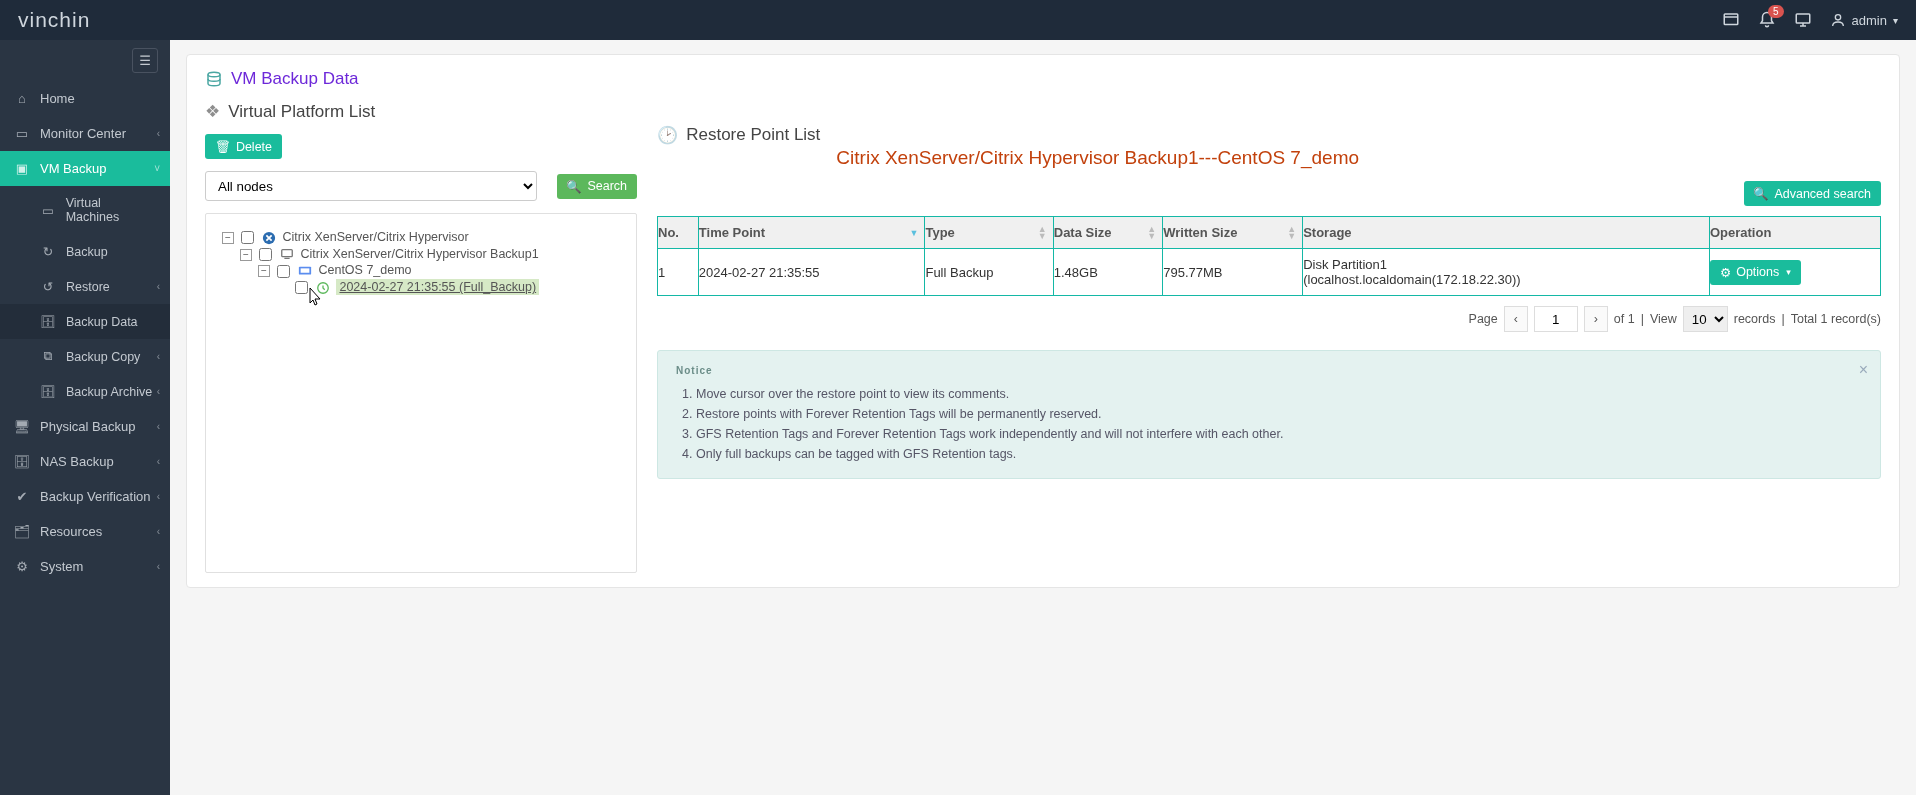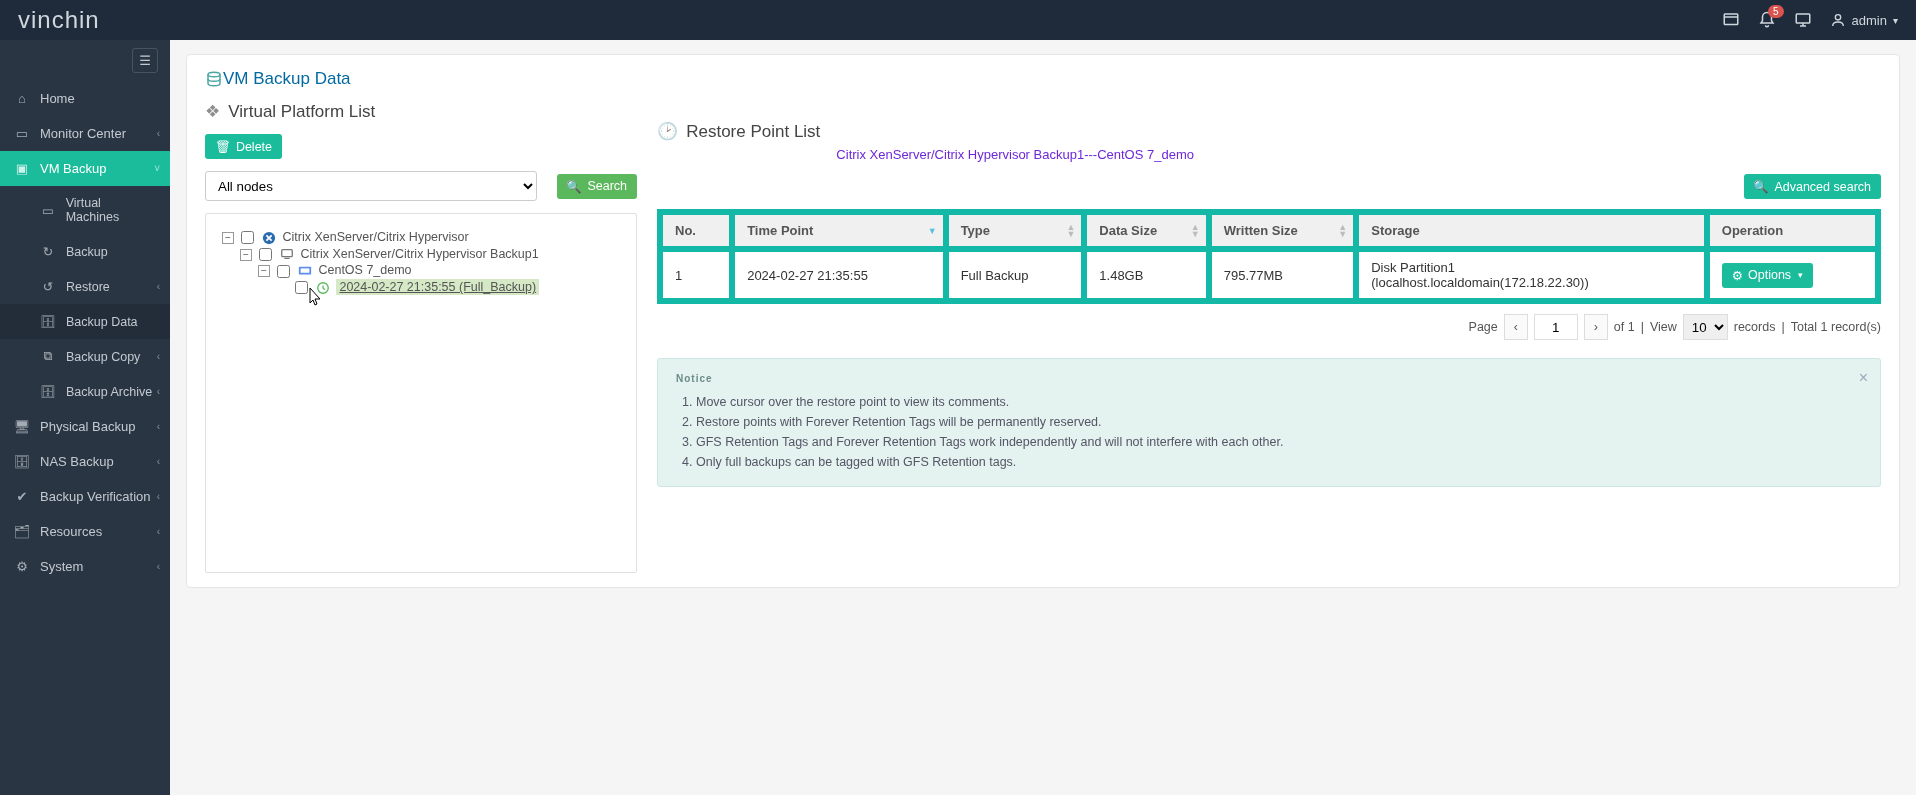--- a/index.html
+++ b/index.html
@@ -1,61 +1,61 @@
 <!DOCTYPE html>
 <html><head>
 <meta charset="utf-8">
 <style>
 * { box-sizing: border-box; margin: 0; padding: 0; }
 body { font-family: "Helvetica Neue", Helvetica, Arial, sans-serif; font-size: 13px; background: #f5f5f5; color: #333; width: 1916px; height: 795px; overflow: hidden; }
 .topbar { height: 40px; background: #1f2b3a; display: flex; align-items: center; justify-content: space-between; padding: 0 18px; color: #cfd6dd; }
-.logo { font-size: 24px; letter-spacing: 1px; font-weight: 300; }
+.logo { font-size: 21px; letter-spacing: 1px; font-weight: 300; }
 .logo b { font-weight: 500; }
 .topbar-right { display: flex; align-items: center; gap: 18px; }
 .top-icon { position: relative; display: inline-flex; align-items: center; color: #cfd6dd; cursor: pointer; }
 .top-icon svg { width: 18px; height: 18px; }
 .badge { position: absolute; top: -6px; right: -8px; background: #d9534f; color: #fff; font-size: 10px; border-radius: 8px; padding: 1px 5px; }
 .user-menu { display: flex; align-items: center; gap: 6px; cursor: pointer; }
 .container { display: flex; height: calc(100% - 40px); }
 .sidebar { width: 170px; background: #2a3543; color: #c3c9d0; height: 100%; }
 .sidebar-toggle { text-align: right; padding: 8px 12px; }
 .sidebar-toggle span { display: inline-block; border: 1px solid #495260; padding: 4px 6px; border-radius: 3px; cursor: pointer; }
 .menu-item { padding: 10px 14px; display: flex; align-items: center; gap: 10px; cursor: pointer; position: relative; font-size: 13px; }
 .menu-item.indent { padding-left: 40px; font-size: 12.5px; }
 .menu-item .chev { position: absolute; right: 10px; font-size: 10px; opacity: .6; }
 .menu-item.active { background: #1abc9c; color: #fff; }
 .menu-item.active::after { content: ""; position: absolute; right: -10px; top: 50%; transform: translateY(-50%); border: 10px solid transparent; border-left-color: #1abc9c; }
 .menu-item.selected { background: #232d3a; }
 .menu-icon { width: 16px; display: inline-flex; justify-content: center; opacity: .8; }
 .main { flex: 1; padding: 14px 16px; overflow: auto; }
 .panel { background: #fff; border: 1px solid #e5e5e5; border-radius: 4px; padding: 14px 18px; }
-.page-title { display: flex; align-items: center; gap: 0; color: #0369a1; font-size: 17px; margin-bottom: 12px; }
+.page-title { display: flex; align-items: center; gap: 8px; color: #6d28d9; font-size: 17px; margin-bottom: 12px; }
 .columns { display: flex; gap: 20px; }
 .col-left { width: 432px; }
 .col-right { flex: 1; }
 .section-title { font-size: 17px; color: #444; display: flex; align-items: center; gap: 8px; margin-bottom: 12px; }
-.section-title .sub { color: #6d28d9; font-size: 13px; font-weight: normal; margin-left: 8px; margin-top: 46px; }
+.section-title .sub { color: #c2410c; font-size: 19px; font-weight: normal; margin-left: 8px; margin-top: 46px; }
 .btn { display: inline-flex; align-items: center; gap: 5px; padding: 5px 10px; border-radius: 3px; border: none; cursor: pointer; font-size: 12.5px; color: #fff; }
 .btn-teal { background: #1abc9c; }
 .btn-green { background: #5cb85c; }
 .btn .caret { font-size: 9px; margin-left: 2px; }
 .toolbar-row { display: flex; gap: 20px; align-items: center; margin: 12px 0; }
 select.node-select { flex: 1; padding: 5px 8px; border: 1px solid #ccc; border-radius: 3px; height: 30px; background: #fff; }
 .tree-box { border: 1px solid #e0e0e0; border-radius: 2px; padding: 14px 10px; min-height: 360px; font-family: "Segoe UI", Tahoma, sans-serif; font-size: 12.5px; color: #555; }
 .tree ul { list-style: none; padding-left: 18px; }
 .tree > ul { padding-left: 6px; }
 .tree li { position: relative; padding: 2px 0; white-space: nowrap; }
 .tree .toggle { display: inline-flex; width: 12px; height: 12px; border: 1px solid #999; align-items: center; justify-content: center; font-size: 10px; line-height: 1; margin-right: 4px; cursor: pointer; background: #fff; }
 .tree .spacer { display: inline-block; width: 16px; }
 .tree input[type=checkbox] { margin-right: 4px; vertical-align: middle; }
 .tree .node-icon { display: inline-flex; width: 14px; height: 14px; align-items: center; justify-content: center; margin-right: 3px; vertical-align: middle; }
 .tree .sel { background: #d6e9c6; padding: 1px 3px; text-decoration: underline; }
 .adv-row { text-align: right; margin-bottom: 10px; }
 table.data { width: 100%; border-collapse: collapse; border: 1px solid #ddd; }
-table.data th, table.data td { border: 6px solid #14b8a6; padding: 8px 12px; text-align: left; font-size: 13px; }
+table.data th, table.data td { border: 1px solid #14b8a6; padding: 8px 0; text-align: left; font-size: 13px; }
 table.data th { background: #f0f0f0; color: #555; font-weight: 600; position: relative; }
 .sort-handle { position: absolute; right: 6px; top: 50%; transform: translateY(-50%); font-size: 9px; color: #bbb; line-height: 7px; }
 .sort-handle.active-down { color: #5bc0de; }
 .pager { display: flex; justify-content: flex-end; align-items: center; gap: 6px; margin-top: 10px; font-size: 12.5px; color: #555; }
 .pager .pg-btn { border: 1px solid #ddd; width: 24px; height: 26px; display: inline-flex; align-items: center; justify-content: center; cursor: pointer; background: #fafafa; }
 .pager input { width: 44px; height: 26px; text-align: center; border: 1px solid #ddd; }
 .pager select { height: 26px; border: 1px solid #ddd; padding: 0 4px; }
 .notice { background: #e4f2f0; border: 1px solid #cde7e3; border-radius: 3px; padding: 14px 18px; margin-top: 18px; position: relative; color: #556; }
 .notice h4 { color: #6b8d88; letter-spacing: 1px; margin-bottom: 8px; font-size: 10px; }
 .notice ol { padding-left: 20px; }

